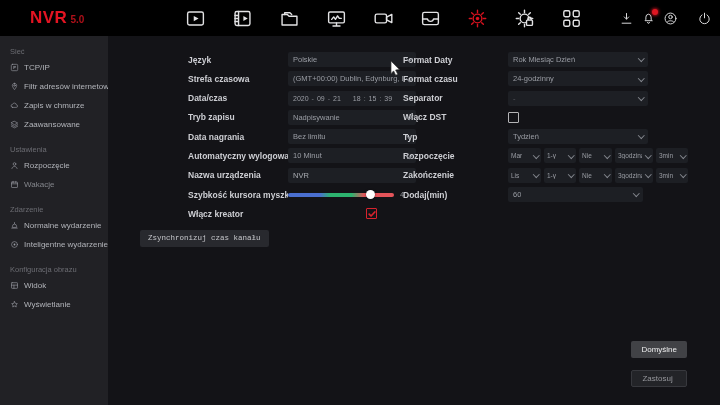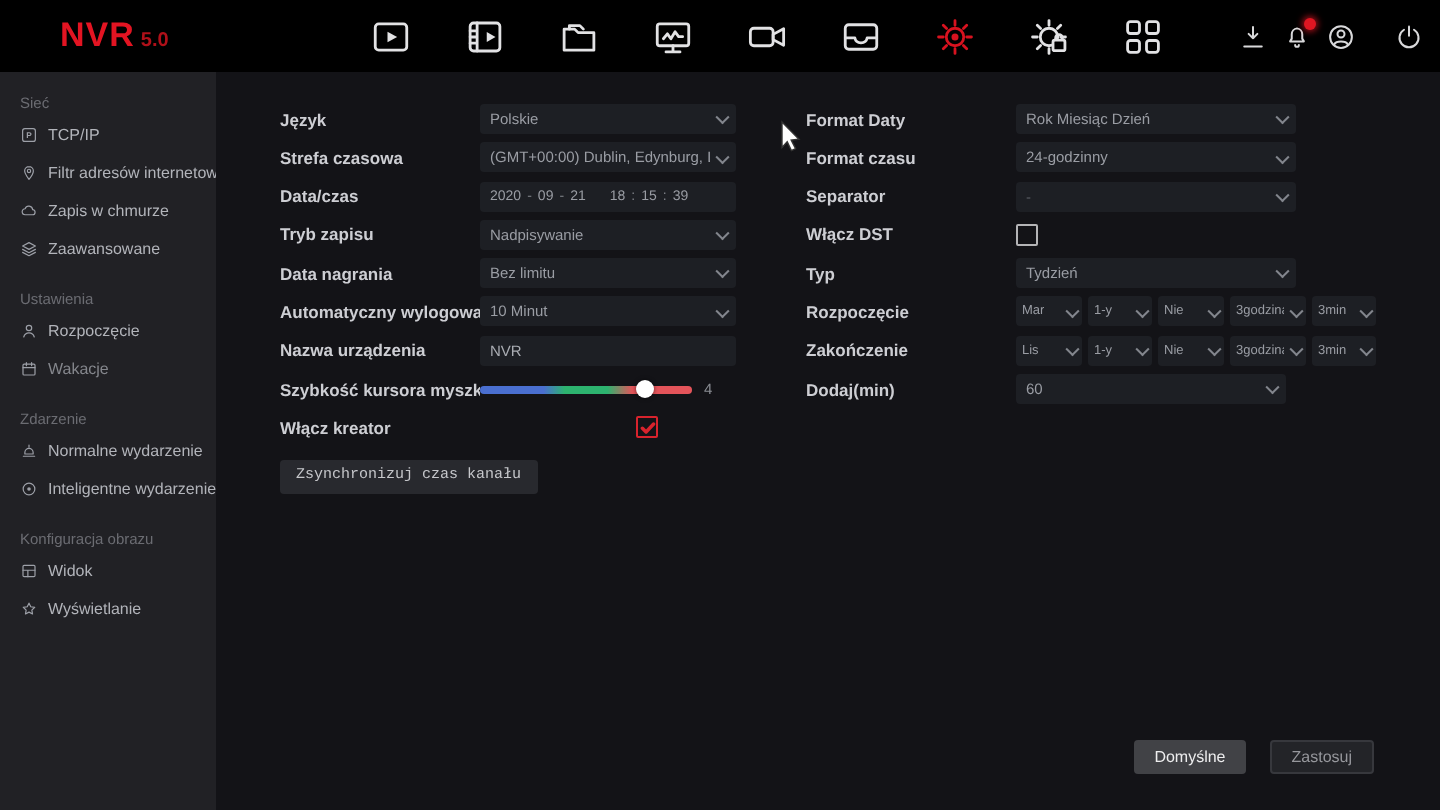--- a/index.html
+++ b/index.html
@@ -37,21 +37,21 @@
   .side-group-label{height:14px;display:flex;align-items:center;padding-left:10px;
     font-size:7.5px;color:#6b6c72;margin-top:8px;}
 
   
   .main{position:fixed;left:108px;top:36px;right:0;bottom:0;background:#131317;}
   .cols{display:flex;padding:16px 0 0 32px;}
   .col-left{width:263px;flex:none;}
   .col-right{flex:1;}
   .frow{display:flex;align-items:center;height:15px;margin-bottom:4.3px;}
   .flabel{flex:none;font-size:8.5px;font-weight:700;color:#cdced3;white-space:nowrap;overflow:hidden;}
-  .col-left .flabel{width:100px;}
+  .col-left .flabel{width:100px;margin-left:48px;}
   .col-right .flabel{width:105px;}
   .fctrl{display:flex;align-items:center;}
   .select,.textbox,.dtbox{height:15px;background:#1d1f24;border-radius:2px;display:flex;
     align-items:center;padding:0 5px;cursor:pointer;}
   .select{justify-content:space-between;}
   .selval{font-size:7.5px;color:#9a9da4;white-space:nowrap;overflow:hidden;}
   .selval.dim{color:#585b62;}
   .chev{flex:none;width:4.5px;height:4.5px;border-right:1px solid #83868d;border-bottom:1px solid #83868d;
     transform:rotate(45deg);margin-left:4px;margin-top:-2px;}
   .w128{width:128px;} .w140{width:140px;} .w135{width:135px;}
@@ -69,21 +69,21 @@
     box-shadow:0 0 2px rgba(0,0,0,.6);cursor:grab;}
   .sliderval{font-size:7.5px;color:#8a8d93;margin-left:6px;}
   .cb{width:11px;height:11px;border:1px solid #b4b4b6;border-radius:1px;display:flex;
     align-items:center;justify-content:center;cursor:pointer;background:transparent;}
   .cb.checked{border-color:#d8232d;}
   .cb svg{width:8px;height:8px;fill:none;stroke:#d8232d;stroke-width:2.2;stroke-linecap:round;stroke-linejoin:round;}
   .sync-btn{margin-top:4px;height:17px;padding:0 8px;background:#28292e;border:none;border-radius:2px;
     color:#c6c7cb;font-size:7.5px;font-family:Liberation Mono, monospace;cursor:pointer;display:inline-flex;align-items:center;}
 
   
-  .footer-btns{position:fixed;right:33px;bottom:18px;display:flex;gap:12px;}
+  .footer-btns{position:fixed;right:33px;bottom:18px;display:flex;gap:12px;flex-direction:column;}
   .btn{height:17px;padding:0 10px;font-size:8px;border-radius:2px;display:flex;align-items:center;
     cursor:pointer;font-family:"Liberation Sans",sans-serif;}
   .btn.default{background:#414246;color:#ededee;border:none;}
   .btn.apply{background:#232428;color:#96979c;border:1px solid #37383d;}
 
   .cursor{position:fixed;left:390px;top:60px;width:11px;height:16px;pointer-events:none;z-index:99;}
 </style>
 </head>
 <body>
 

